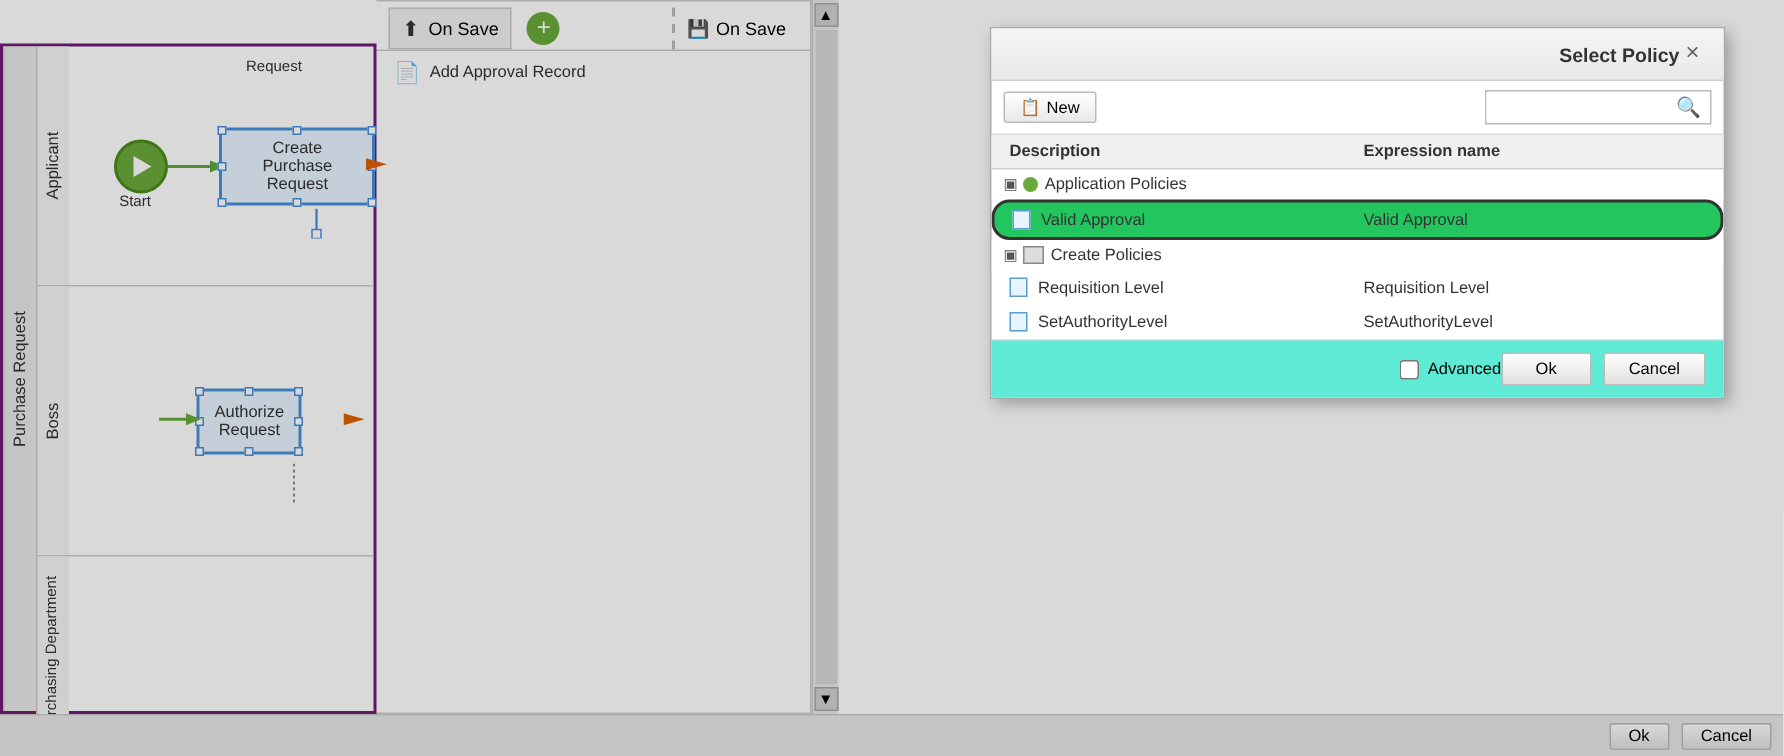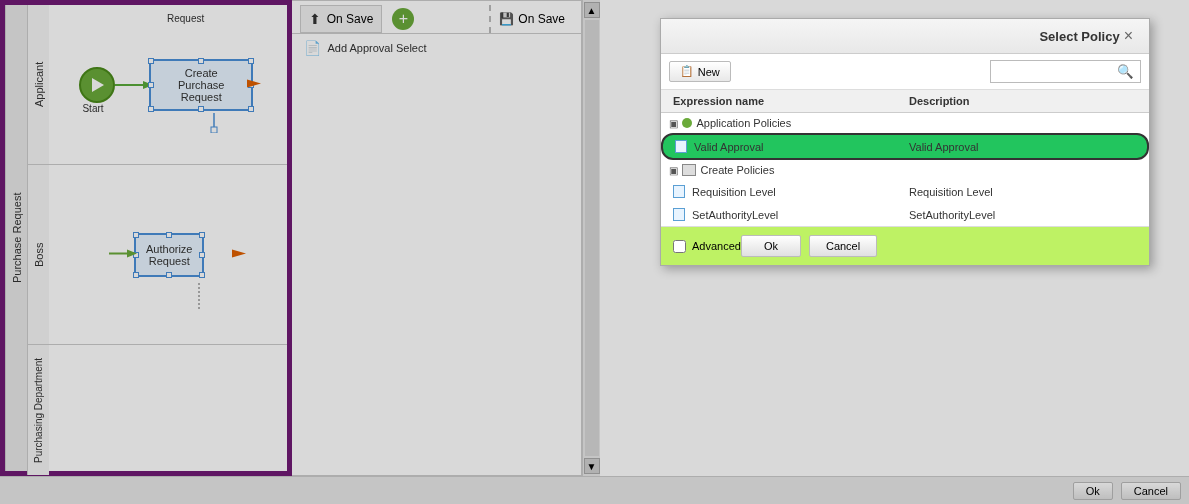--- a/index.html
+++ b/index.html
@@ -16,25 +16,26 @@
 
     
     .workflow-area {
       display: flex;
       flex: 1;
       overflow: hidden;
     }
 
     
     .swim-lanes {
-      width: 292px;
-      border: 5px solid #701a75;
+      width: 251px;
+      border: 2px solid #701a75;
       background: #fff;
       position: relative;
       flex-shrink: 0;
+      margin-top: 29px;
     }
 
     .swim-lane-purchase {
       position: absolute;
       left: 0;
       top: 0;
       bottom: 0;
       width: 22px;
       background: #e8e8e8;
       border-right: 1px solid #ccc;
@@ -343,22 +344,22 @@
       display: flex;
       align-items: center;
       gap: 4px;
     }
 
     .modal-footer {
       padding: 8px 12px;
       border-top: 1px solid #ddd;
       display: flex;
       align-items: center;
-      justify-content: flex-start;
-      background: #bef264;
+      justify-content: flex-end;
+      background: #5eead4;
     }
 
     .footer-left {
       display: flex;
       align-items: center;
       gap: 6px;
     }
 
     .footer-right {
       display: flex;
@@ -580,21 +581,21 @@
         </div>
 
         <div style="display:flex; align-items:center; gap:4px; padding: 5px 8px; border-left:2px dashed #bbb; margin-left:auto; cursor:pointer;">
           <span style="font-size:12px; color:#333;">💾</span>
           <span>On Save</span>
         </div>
       </div>
 
       <div class="activity-item">
         <span class="doc-icon">📄</span>
-        <span>Add Approval Select</span>
+        <span>Add Approval Record</span>
       </div>
 
     </div>
 
     <div class="right-panel">
       <div class="scroll-arrow">▲</div>
       <div class="scroll-track"></div>
       <div class="scroll-arrow">▼</div>
     </div>
 
@@ -619,22 +620,22 @@
           <span>📋</span>
           <span>New</span>
         </button>
         <div class="search-input-wrapper">
           <input type="text" style="border: none; outline: none; padding: 3px 6px; font-size: 11px; width: 120px;" placeholder="">
           <button class="search-btn">🔍</button>
         </div>
       </div>
 
       <div class="table-header">
+        <span>Description</span>
         <span>Expression name</span>
-        <span>Description</span>
       </div>
 
       <div class="modal-table">
 
         <div class="table-group-header">
           <span class="expand-icon">▣</span>
           <span class="green-dot"></span>
           <span>Application Policies</span>
         </div>
 

